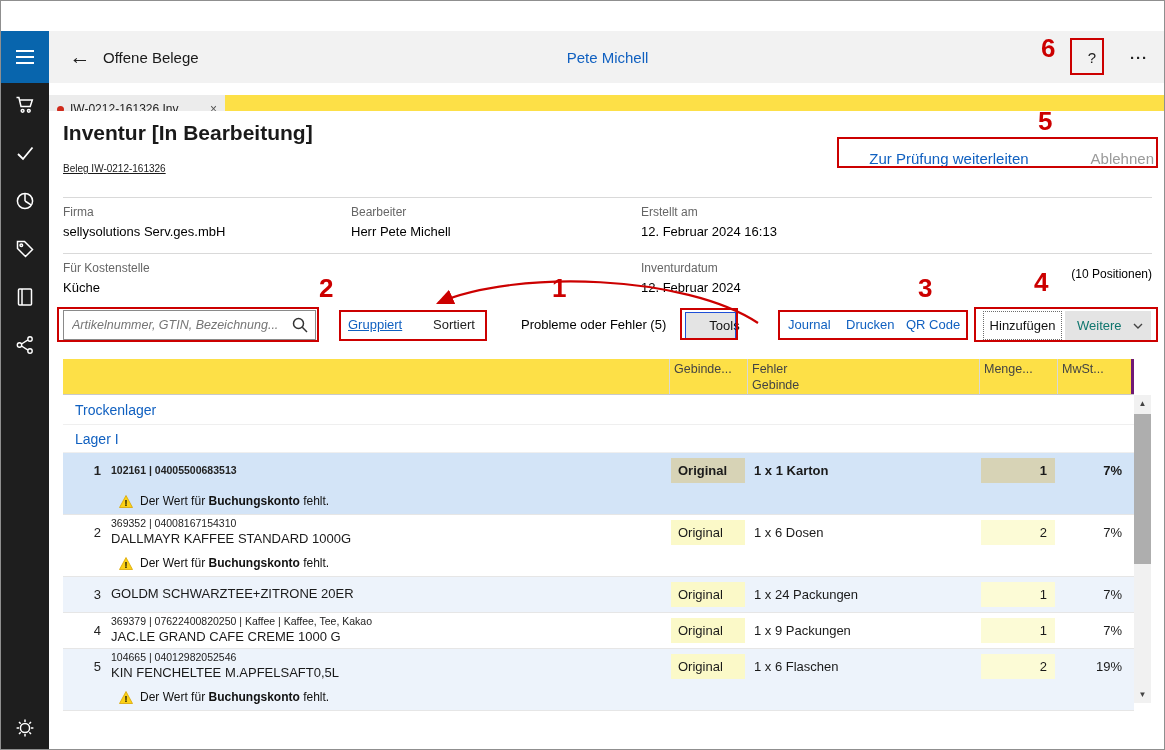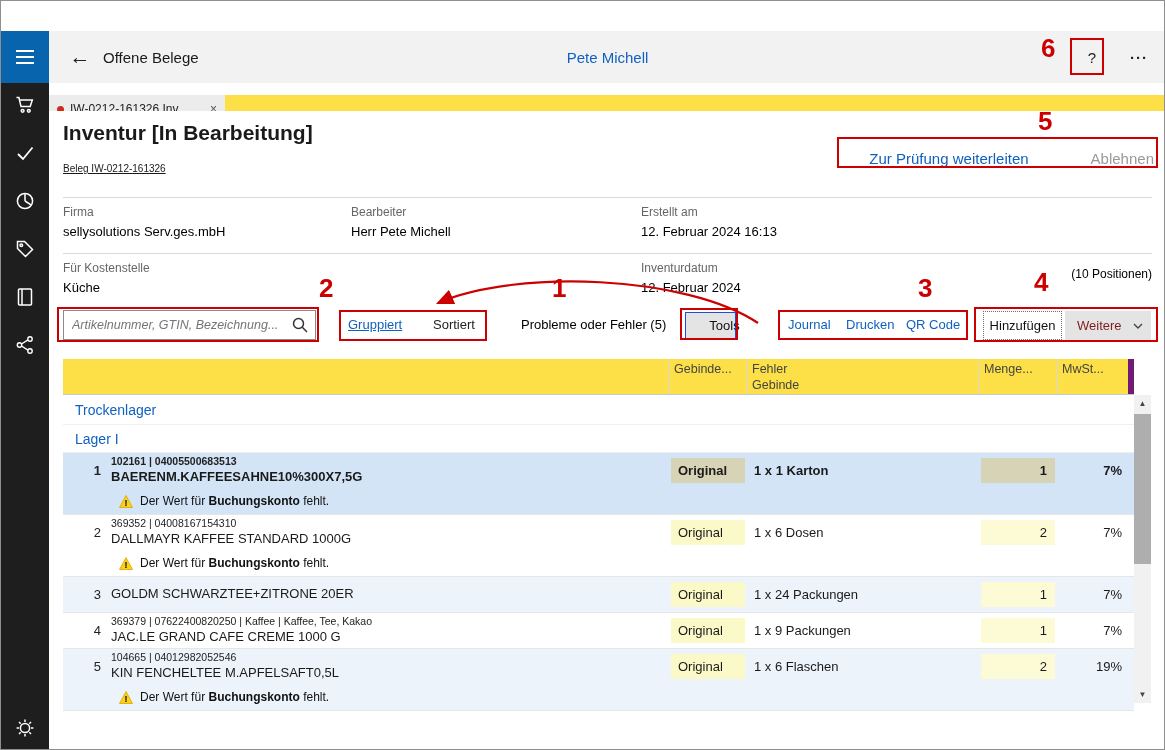--- a/index.html
+++ b/index.html
@@ -55,31 +55,31 @@
   .search-box { position:absolute; left:14px; top:199px; width:253px; height:30px; border:1px solid #8a8a8a; background:#fff; display:flex; align-items:center; }
   .search-box input { border:0; outline:0; flex:1; height:100%; padding:0 8px; font-size:12.5px; font-style:italic; color:#444; font-family:"Liberation Sans",sans-serif; background:transparent; }
   .search-box .mag { width:22px; height:22px; margin-right:4px; flex:0 0 auto; }
   .tlink { position:absolute; top:206px; font-size:13px; color:#1060c0; white-space:nowrap; }
   .lnk-grouped { left:299px; text-decoration:underline; }
   .lnk-sorted { left:384px; color:#222; text-decoration:none; }
   .problems { position:absolute; left:472px; top:206px; font-size:13px; color:#000; }
   .tools-btn { position:absolute; left:636px; top:201px; width:51px; height:27px; background:#e4e4e4; border:1px solid #1d4ed8; font-size:13px; display:flex; align-items:center; justify-content:center; color:#111;padding-left:28px; }
   .lnk-journal { left:739px; } .lnk-print { left:797px; } .lnk-qr { left:857px; }
   .add-btn { position:absolute; left:934px; top:200px; width:79px; height:29px; background:#fff; border:1px dotted #6d6d6d; font-size:13px; display:flex; align-items:center; justify-content:center; color:#111; }
-  .more-dd { position:absolute; left:1016px; top:200px; width:86px; height:29px; background:#e4e4e4; font-size:13px; display:flex; align-items:center; justify-content:space-between; padding:0 8px 0 12px; color:#7f1d1d; }
+  .more-dd { position:absolute; left:1016px; top:200px; width:86px; height:29px; background:#e4e4e4; font-size:13px; display:flex; align-items:center; justify-content:space-between; padding:0 8px 0 12px; color:#0f766e; }
 
   
   .table { position:absolute; left:14px; top:248px; width:1071px; }
   .thead { display:flex; height:36px; border-bottom:1px solid #c9c9c9; background:#fde047; font-size:12.5px; color:#444; }
   .th { padding:3px 4px; }
   .th-sp { width:606px; }
   .th-geb { width:78px; border-left:1px solid #d8d8d8; }
   .th-inh { width:232px; border-left:1px solid #d8d8d8; line-height:1.25; }
   .th-men { width:78px; border-left:1px solid #d8d8d8; }
-  .th-mwst { width:77px; border-left:1px solid #d8d8d8; border-right:6px solid #701a75; }
+  .th-mwst { width:77px; border-left:1px solid #d8d8d8; border-right:3px solid #701a75; }
   .group { height:30px; display:flex; align-items:center; padding-left:12px; font-size:14px; color:#1060c0; border-bottom:1px solid #efefef; background:#fff; }
   .group.g2 { height:28px; }
   .item { border-bottom:1px solid #e6e6e6; background:#fff; }
   .item.alt { background:#edf3fb; }
   .item.sel { background:#d3e4f7; }
   .r { display:flex; height:35px; align-items:center; }
   .item.sel .r { font-weight:bold; }
   .c-num { width:46px; text-align:right; padding-right:8px; font-size:13px; color:#222; }
   .c-main { width:560px; padding-left:2px; }
   .c-main .code { font-size:10.5px; color:#222; line-height:1.25; }
@@ -224,21 +224,20 @@
       </div>
 
       <div class="group">Trockenlager</div>
       <div class="group g2">Lager I</div>
 
       <div class="item sel">
         <div class="r">
           <div class="c-num">1</div>
           <div class="c-main">
             <div class="code">102161 | 04005500683513</div>
-            <div class="name">BAERENM.KAFFEESAHNE10%300X7,5G</div>
           </div>
           <div class="c-geb">
               <span class="tag">Original</span>
             </div>
           <div class="c-inh">1 x 1 Karton</div>
           <div class="c-men">
               <span class="qty">1</span>
             </div>
           <div class="c-mwst">7%</div>
         </div>

